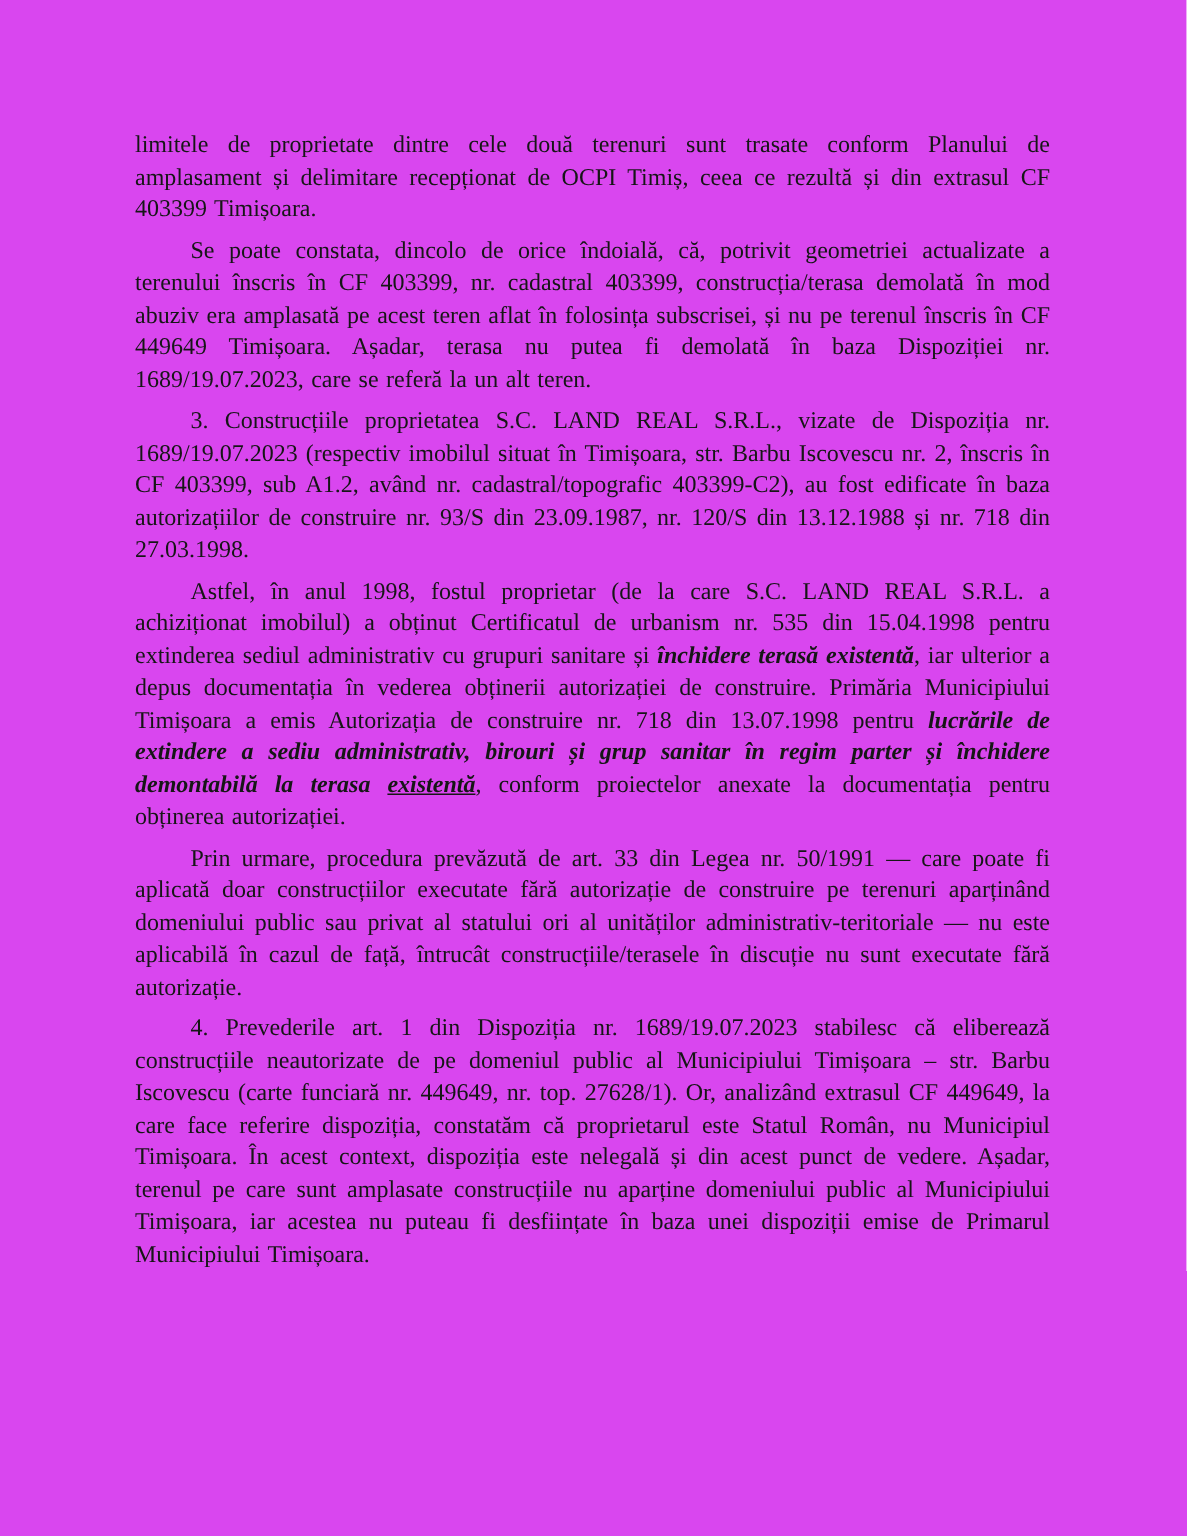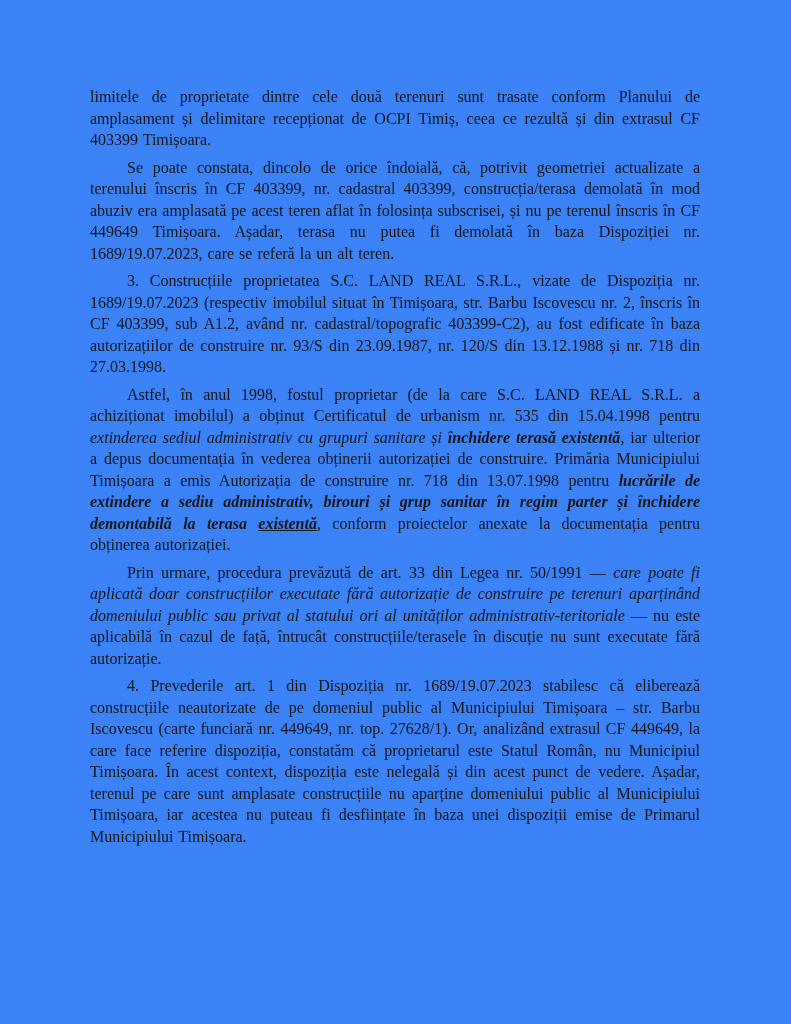--- a/index.html
+++ b/index.html
@@ -4,21 +4,21 @@
 <style>
   html, body {
     margin: 0;
     padding: 0;
     background: #ffffff;
   }
   .page {
     position: relative;
     width: 791px;
     height: 1024px;
-    background: #3b82f6;
+    background: #d946ef;
     overflow: hidden;
     font-family: "Liberation Serif", "DejaVu Serif", serif;
     color: #161616;
   }
   .text-block {
     position: absolute;
     top: 86px;
     left: 90px;
     width: 610px;
   }
@@ -29,21 +29,21 @@
     text-align: justify;
     text-justify: inter-word;
     text-indent: 37px;
     word-spacing: 1px;
   }
   .para.no-indent {
     text-indent: 0;
   }
   .run.regular { font-weight: normal; font-style: normal; }
   .run.bold { font-weight: normal; }
-  .run.italic { font-style: italic; }
+  .run.italic { }
   .run.bold-italic { font-weight: bold; font-style: italic; }
   .run.bold-italic-underline {
     font-weight: bold;
     font-style: italic;
     text-decoration: underline;
   }
 </style>
 </head>
 <body>
 

